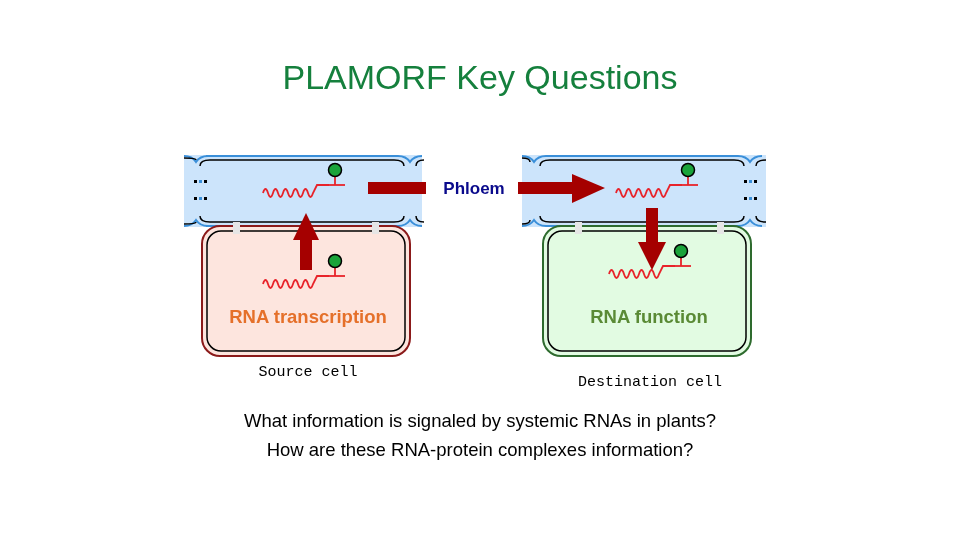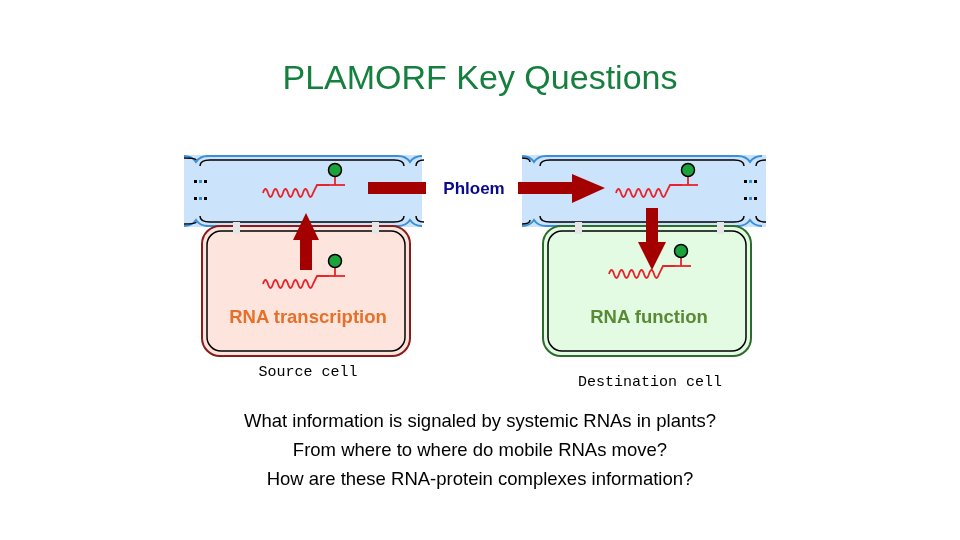--- a/index.html
+++ b/index.html
@@ -120,15 +120,14 @@
   <text x="474" y="194" text-anchor="middle" font-size="17" class="lbl" fill="#0a0a8c">Phloem</text>
   <text x="308" y="323" text-anchor="middle" font-size="18.5" class="lbl" fill="#e5702a">RNA transcription</text>
   <text x="649" y="323" text-anchor="middle" font-size="18.5" class="lbl" fill="#5a8a35">RNA function</text>
 </svg>
 
 <div class="caption" style="left:208px; width:200px; top:364px;">Source cell</div>
 <div class="caption" style="left:550px; width:200px; top:374px;">Destination cell</div>
 
 <div class="questions">
   <div>What information is signaled by systemic RNAs in plants?</div>
-  <div>From where to where do mobile RNAs move?</div>
   <div>How are these RNA-protein complexes information?</div>
 </div>
 
 </body></html>

